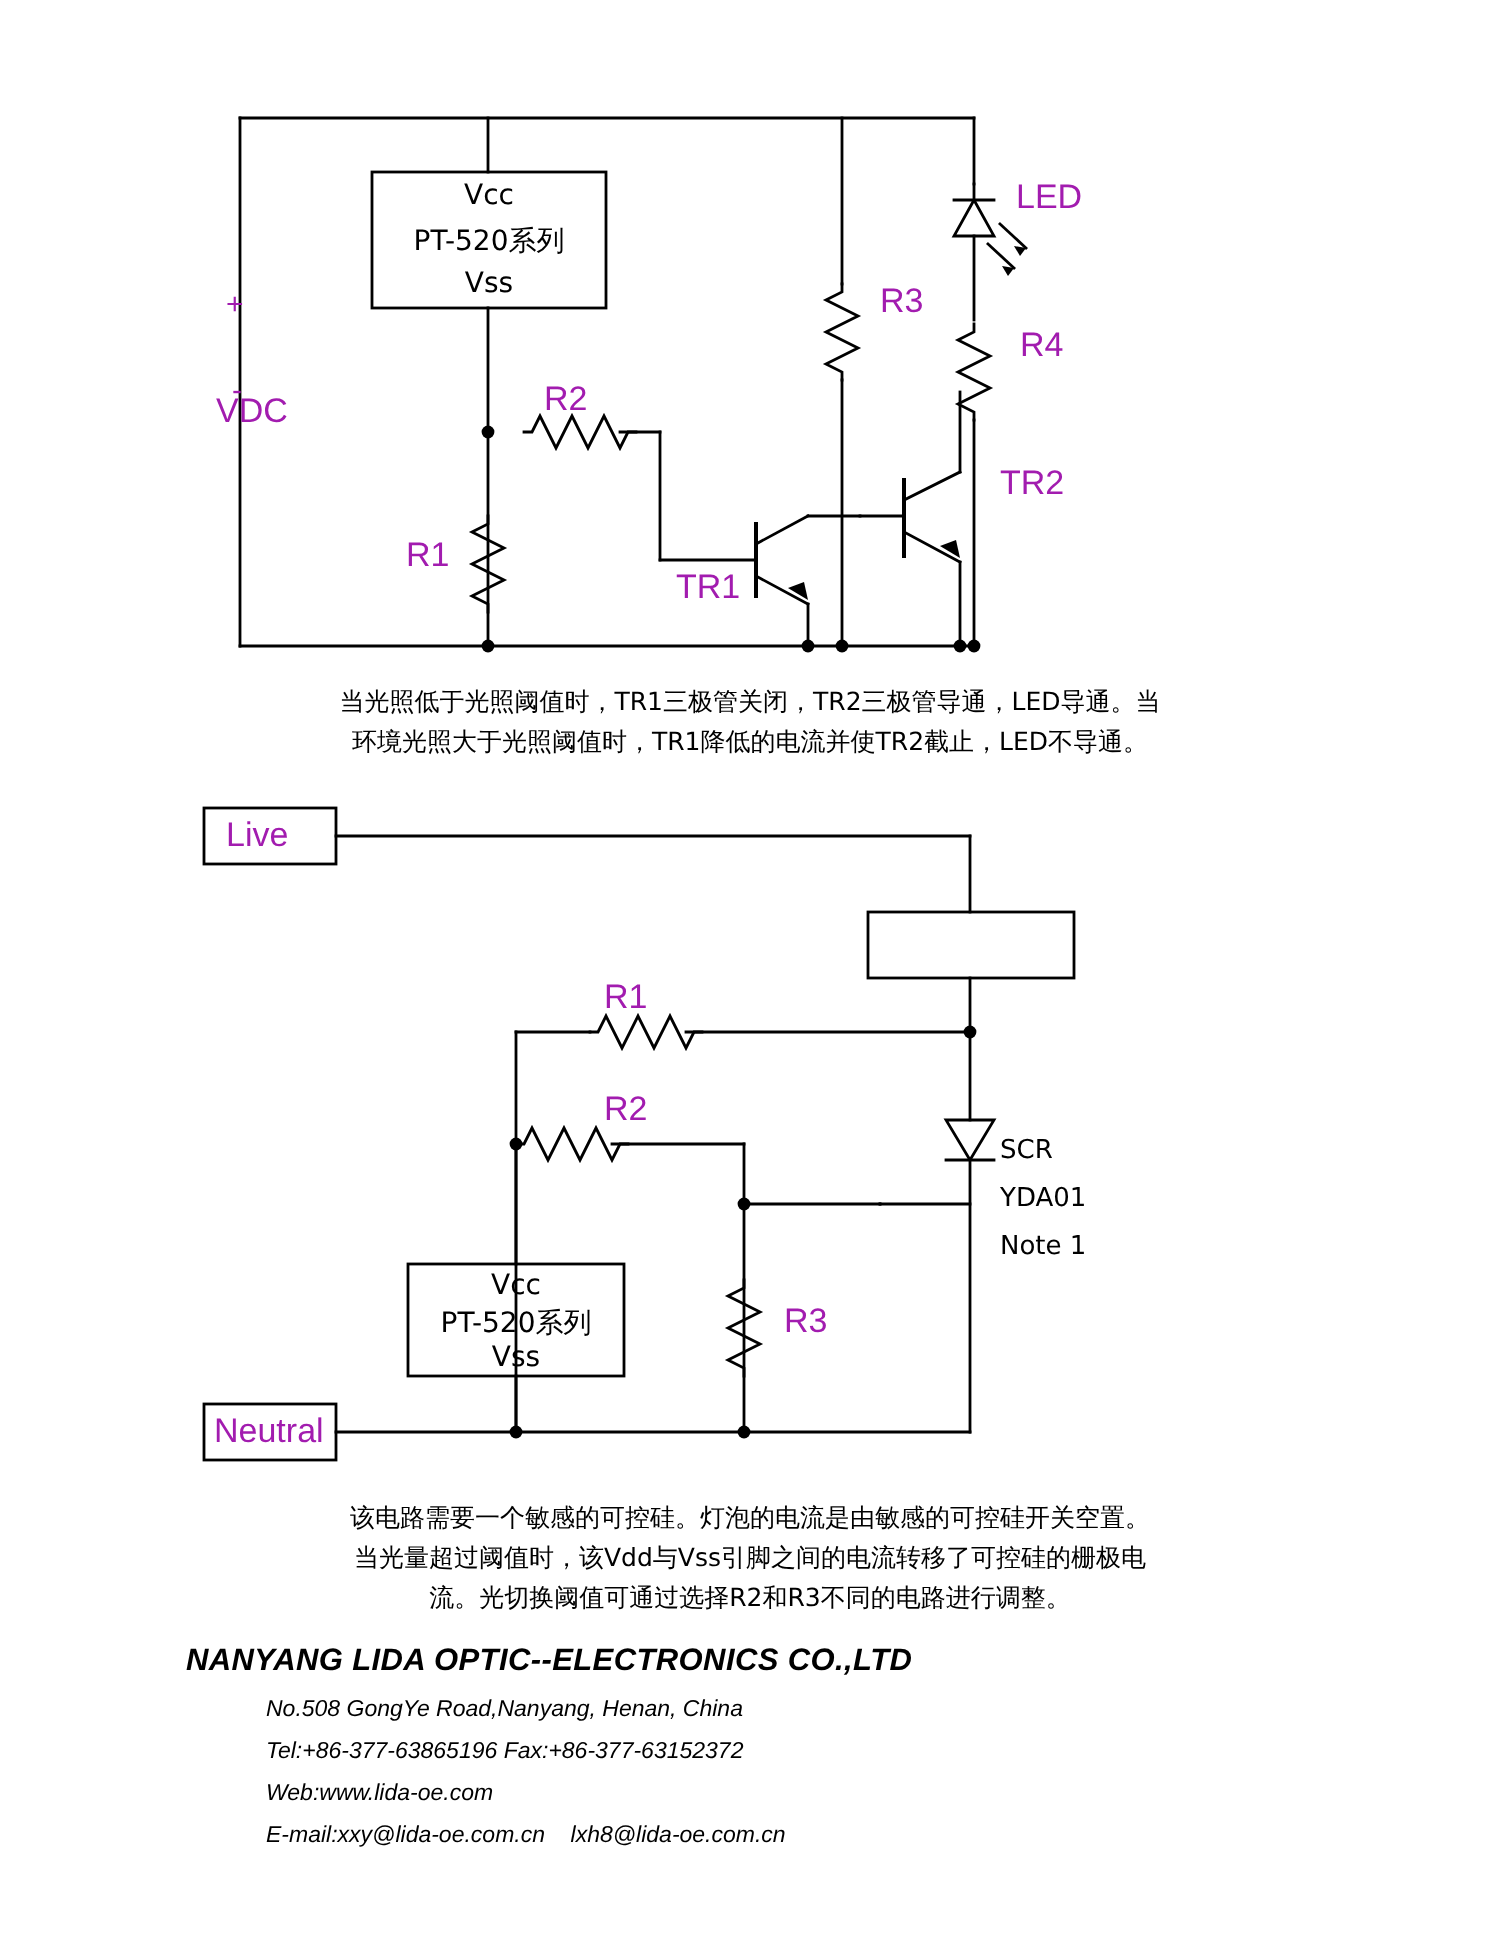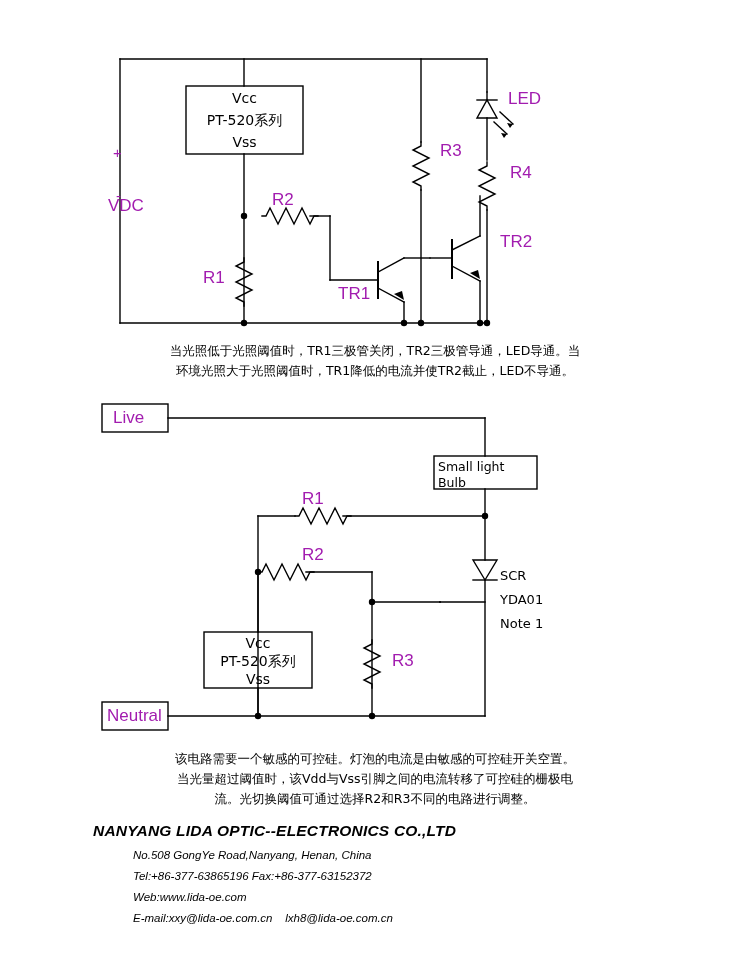--- a/index.html
+++ b/index.html
@@ -204,22 +204,20 @@
   <div class="lbl big" style="left:508px; top:89px;">LED</div>
   <div class="lbl big" style="left:338px; top:284px;">TR1</div>
   <div class="lbl big" style="left:500px; top:232px;">TR2</div>
 
   <div class="cn" style="left:95px; top:341px; width:560px;">当光照低于光照阈值时，TR1三极管关闭，TR2三极管导通，LED导通。当
 环境光照大于光照阈值时，TR1降低的电流并使TR2截止，LED不导通。</div>
 
   <div class="lbl big" style="left:113px; top:408px;">Live</div>
   <div class="lbl big" style="left:107px; top:706px;">Neutral</div>
 
-  <div class="boxlabel" style="left:438px; top:459px; width:96px; text-align:left; font-size:12.5px; line-height:16px;">Small light
-Bulb</div>
 
   <div class="boxlabel" style="left:500px; top:564px; width:100px; text-align:left; font-size:13px; line-height:24px;">SCR
 YDA01
 Note 1</div>
 
   <div class="lbl big" style="left:302px; top:489px;">R1</div>
   <div class="lbl big" style="left:302px; top:545px;">R2</div>
   <div class="lbl big" style="left:392px; top:651px;">R3</div>
 
   <div class="boxlabel" style="left:204px; top:635px; width:108px;">Vcc</div>

